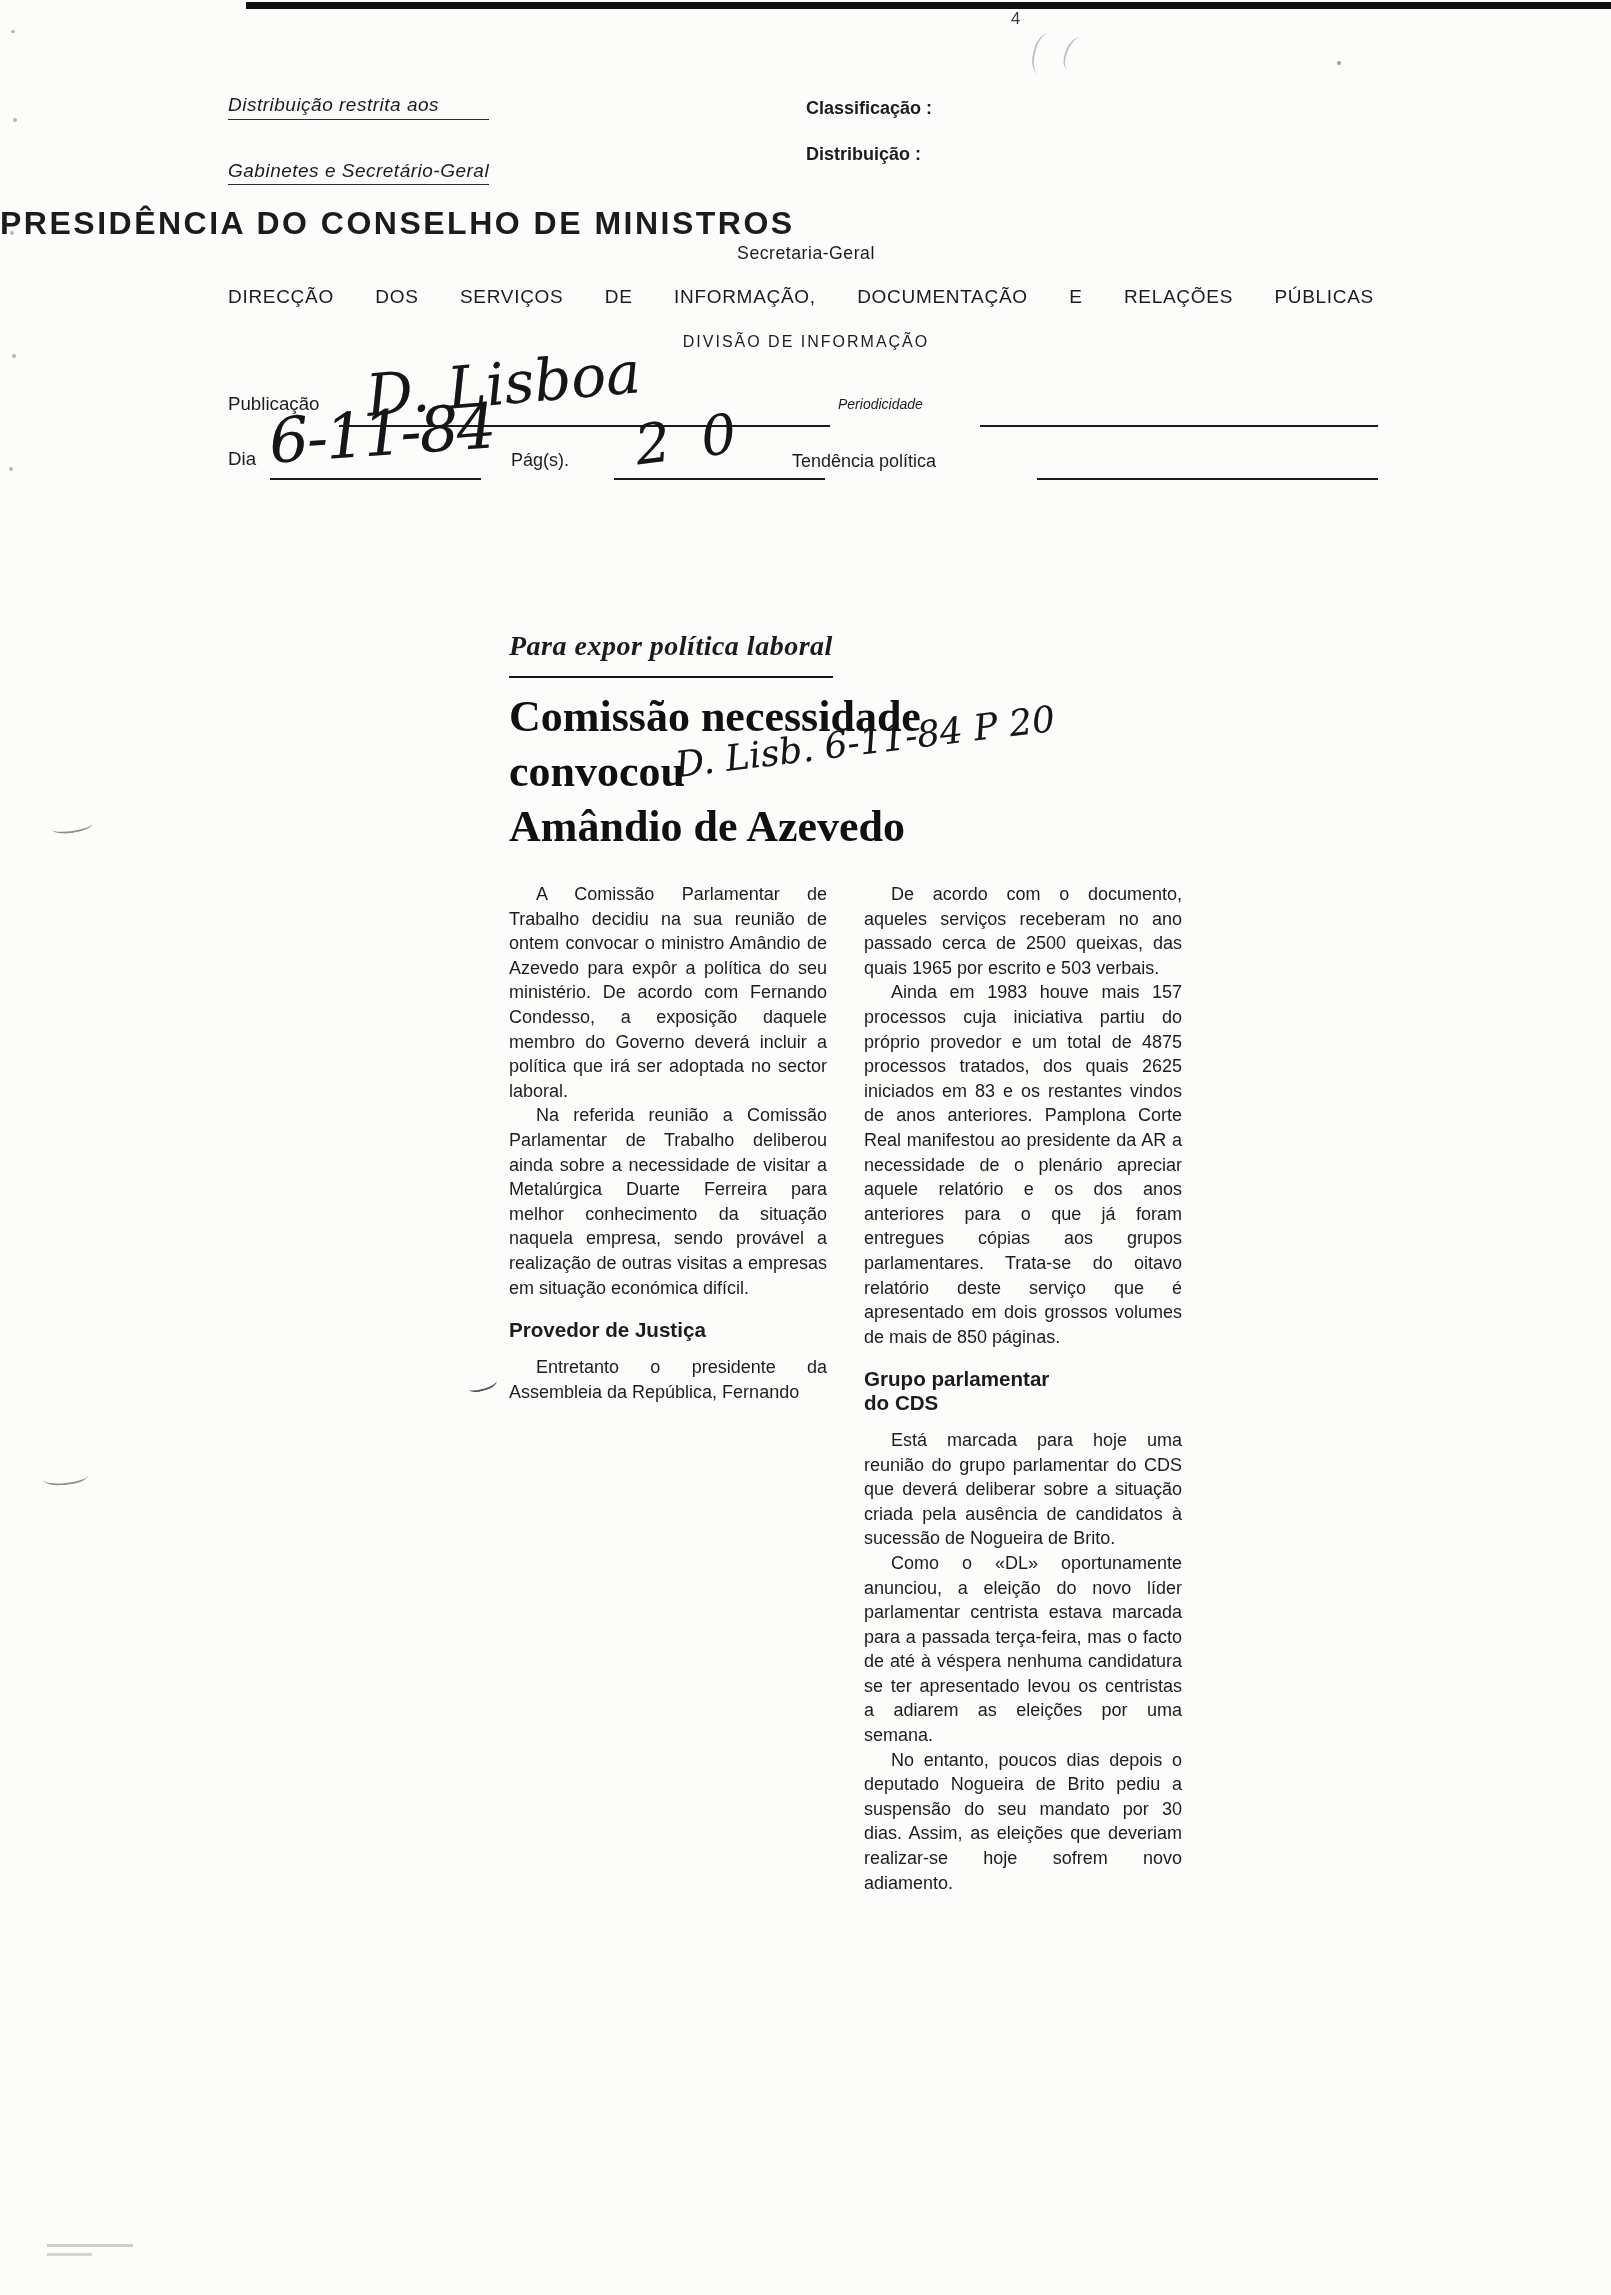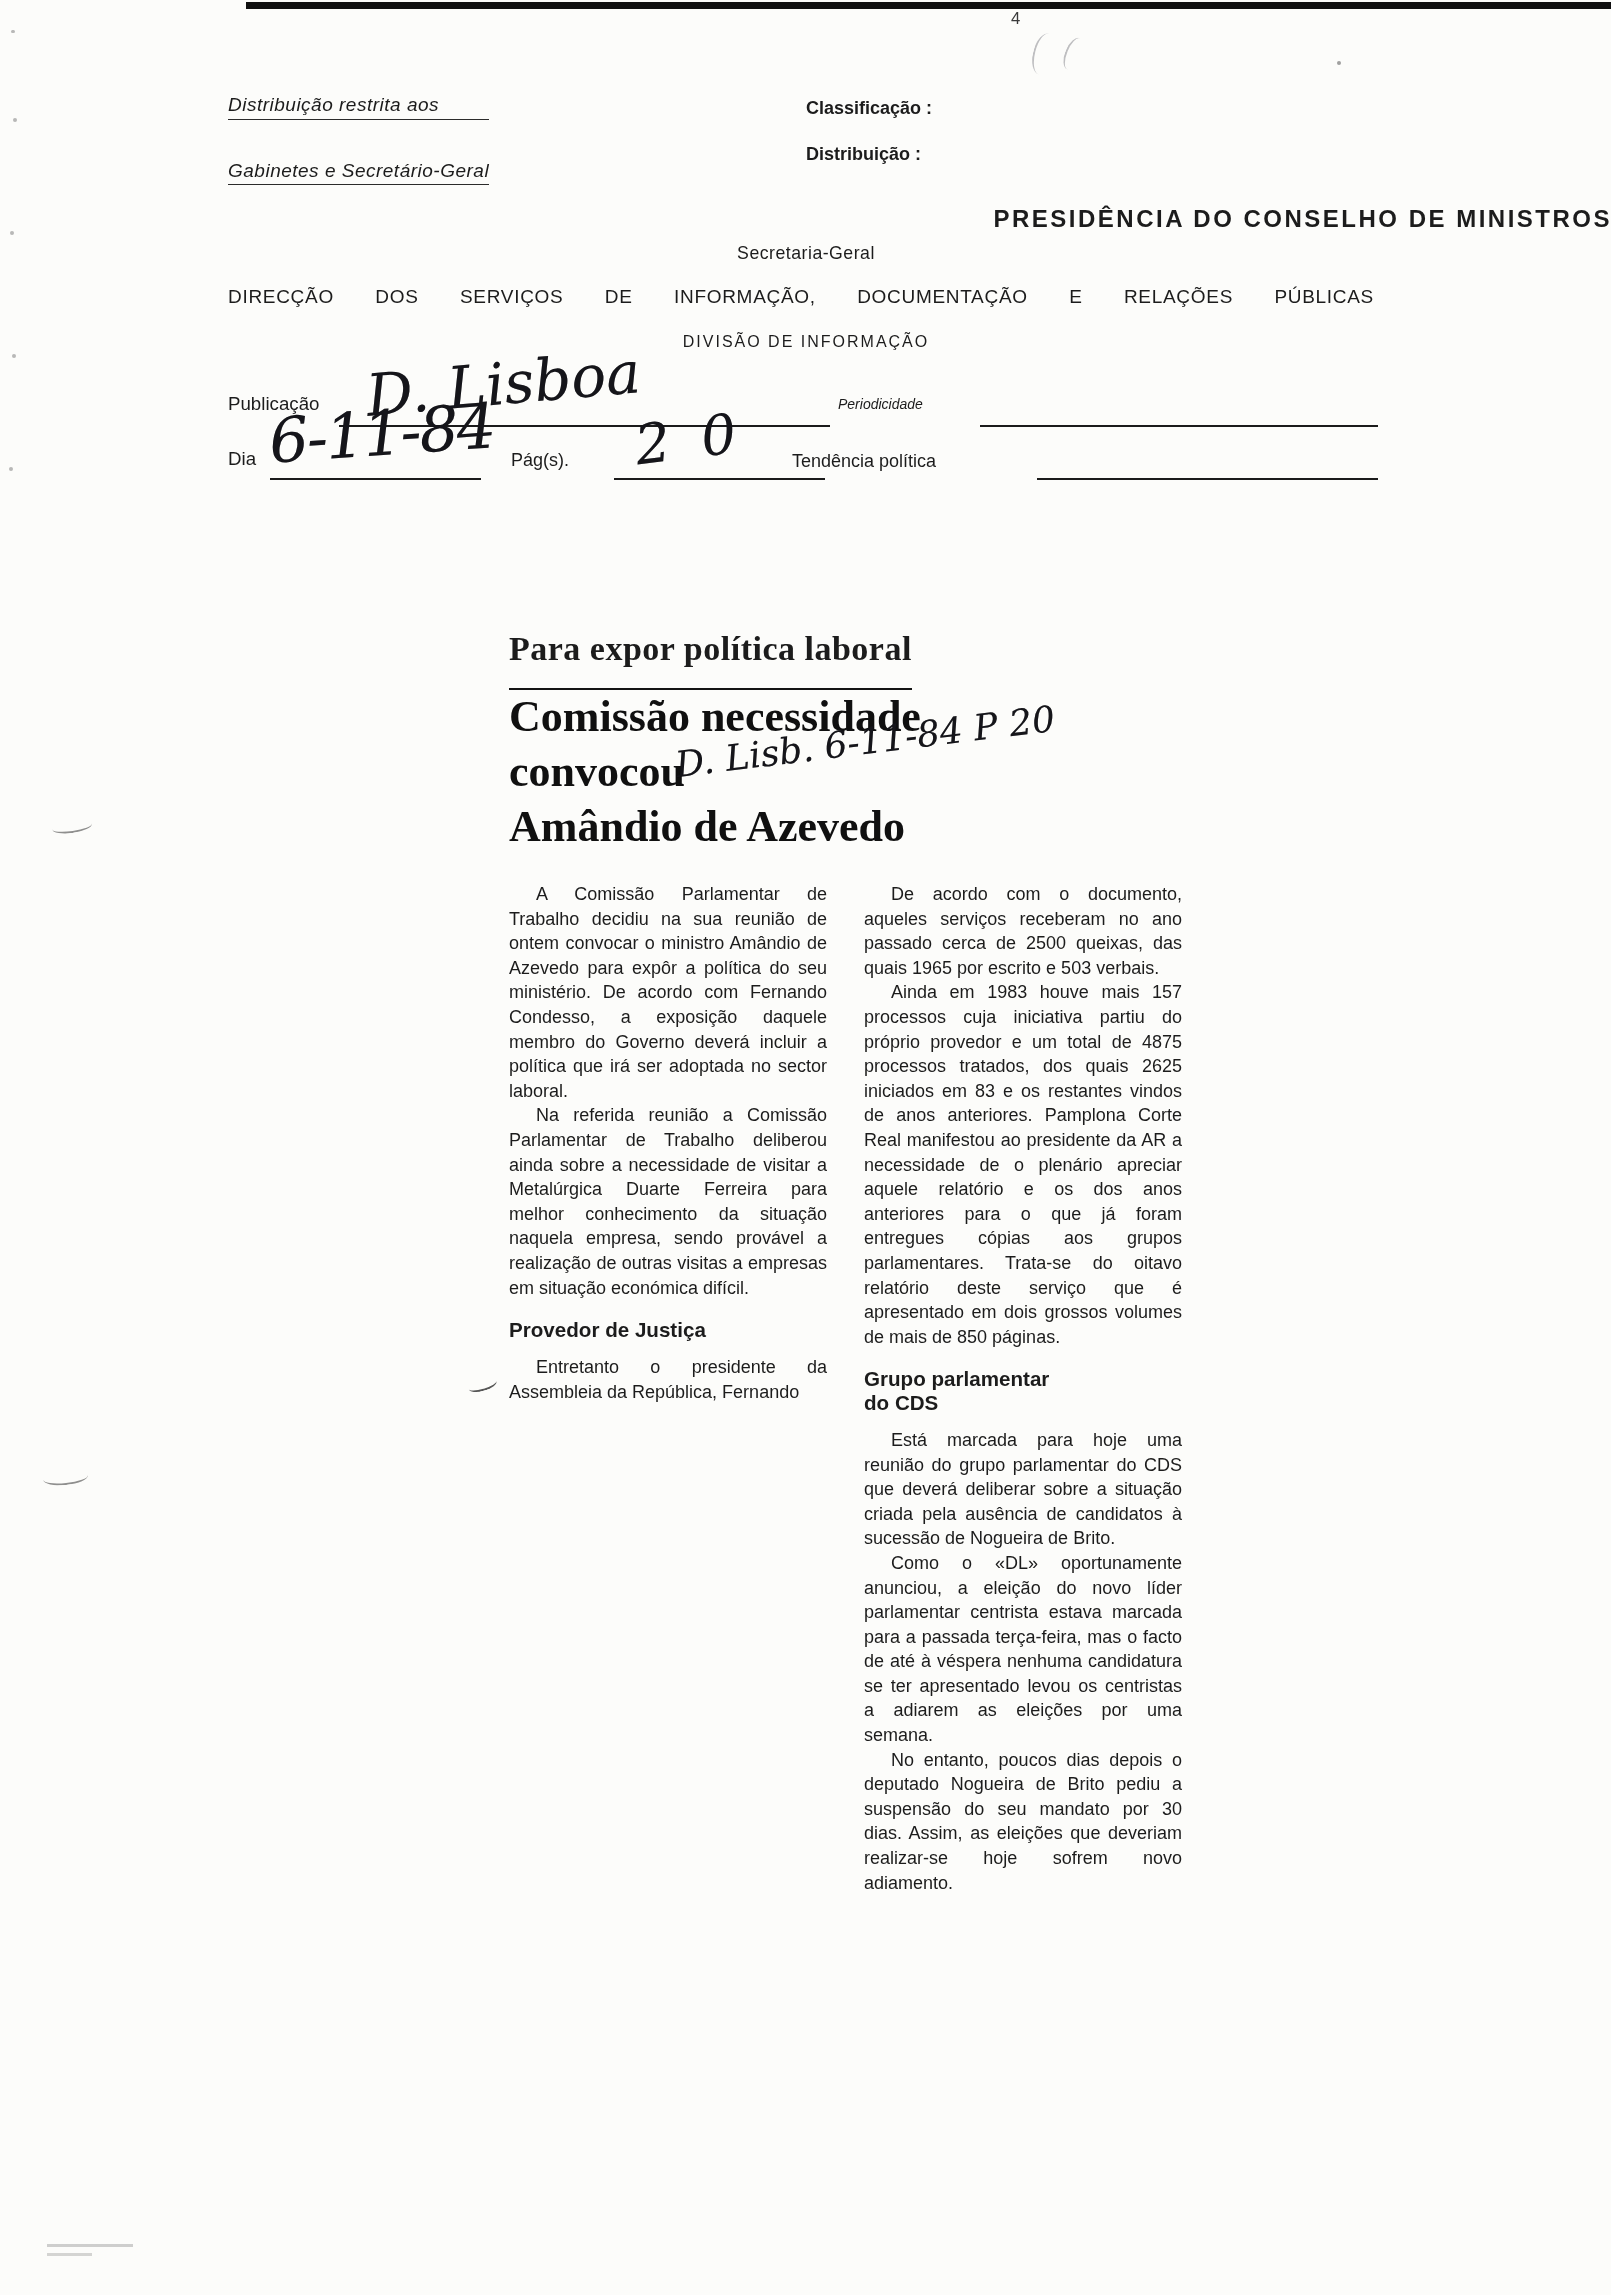--- a/index.html
+++ b/index.html
@@ -29,35 +29,35 @@
   .bottom-smudge-1 { left:47px; top:2244px; width:86px; height:2.9px; background:#777; opacity:.35; }
   .bottom-smudge-2 { left:47px; top:2253px; width:45px; height:2.5px; background:#777; opacity:.3; }
 
   
   .restrict { left:228px; top:94px; font-style:italic; font-size:19px; letter-spacing:0.5px; }
   .restrict div { display:inline-block; border-bottom:1.5px solid #2b2b2b; padding-bottom:2.9px; margin-bottom:17.7px; }
   .restrict .row { display:block; }
   .class-block { left:806px; top:98px; font-size:18px;font-weight:bold; }
   .class-block div { margin-bottom:24.6px; }
 
-  .org-title { left:0; top:205px; width:100%; text-align:right; font-weight:bold; font-size:24px; letter-spacing:2.5px; }
+  .org-title { left:0; top:205px; width:100%; text-align:left; font-weight:bold; font-size:32px; letter-spacing:2.5px; }
   .org-subtitle { left:0; top:243px; width:100%; text-align:center; font-size:17.7px; letter-spacing:0.5px; }
   .org-dept { left:228px; top:286px; width:1146px; font-size:19px; letter-spacing:0.7px; text-align:justify; text-align-last:justify; }
   .org-division { left:0; top:333px; width:100%; text-align:center; font-size:16px; letter-spacing:2px; }
 
   
   .label { font-size:18.7px; }
   .blank-line { height:2px; background:#1b1b1b; }
   .hand { font-family:"DejaVu Serif", serif; font-style:italic; color:#15151a; text-shadow:0 0 0.5px rgba(0,0,0,.35); white-space:nowrap; }
   .hand-pub  { left:366px;  top:350px; font-size:58px; transform:rotate(-5deg); }
   .hand-dia  { left:269px;  top:397px; font-size:62px; transform:rotate(-4deg); letter-spacing:-2px; }
   .hand-pags { left:635px; top:407px; font-size:55px; transform:rotate(-7deg); letter-spacing:6.9px; }
 
   
-  .kicker { left:509px; top:630px; font-family:"Liberation Serif", serif; font-weight:bold; font-size:34px; letter-spacing:0.5px; border-bottom:2.5px solid #141414; padding-bottom:20px; }
+  .kicker { left:509px; top:630px; font-family:"Liberation Serif", serif; font-weight:bold; font-style:italic; font-size:28px; letter-spacing:0.5px; border-bottom:2.5px solid #141414; padding-bottom:14px; }
   .headline { left:509px; top:689px; font-family:"Liberation Serif", serif; font-weight:bold; font-size:44px; line-height:55px; color:#101010; }
   .hand-annot { left:674px; top:721px; font-size:36px; transform:rotate(-7deg); z-index:3; }
 
   .columns { left:509px; top:882px; width:674px; display:flex; gap:37px; }
   .col { width:318px; font-size:18px; line-height:24.6px; text-align:justify; hyphens:auto; -webkit-hyphens:auto; }
   .col p { text-indent:27px; }
   .subhead { font-size:20.6px; line-height:23.6px; font-weight:bold; margin:17.7px 0 13.8px; text-align:left; }
 </style>
 </head>
 <body>

